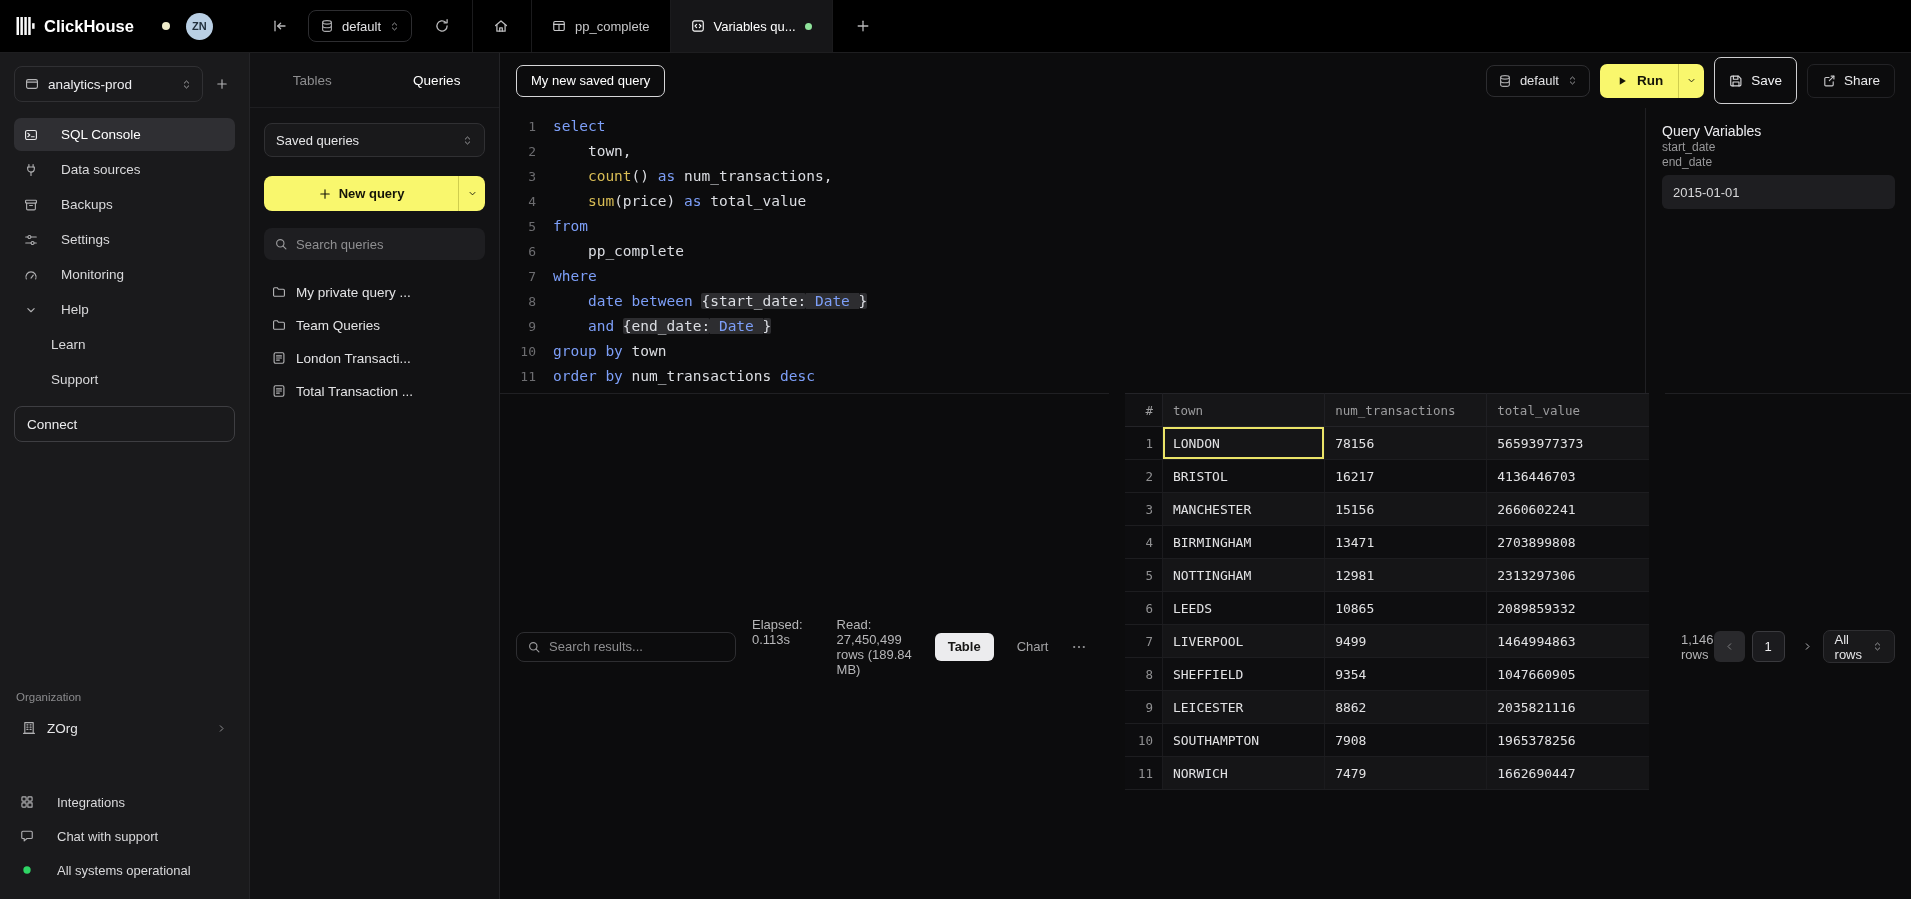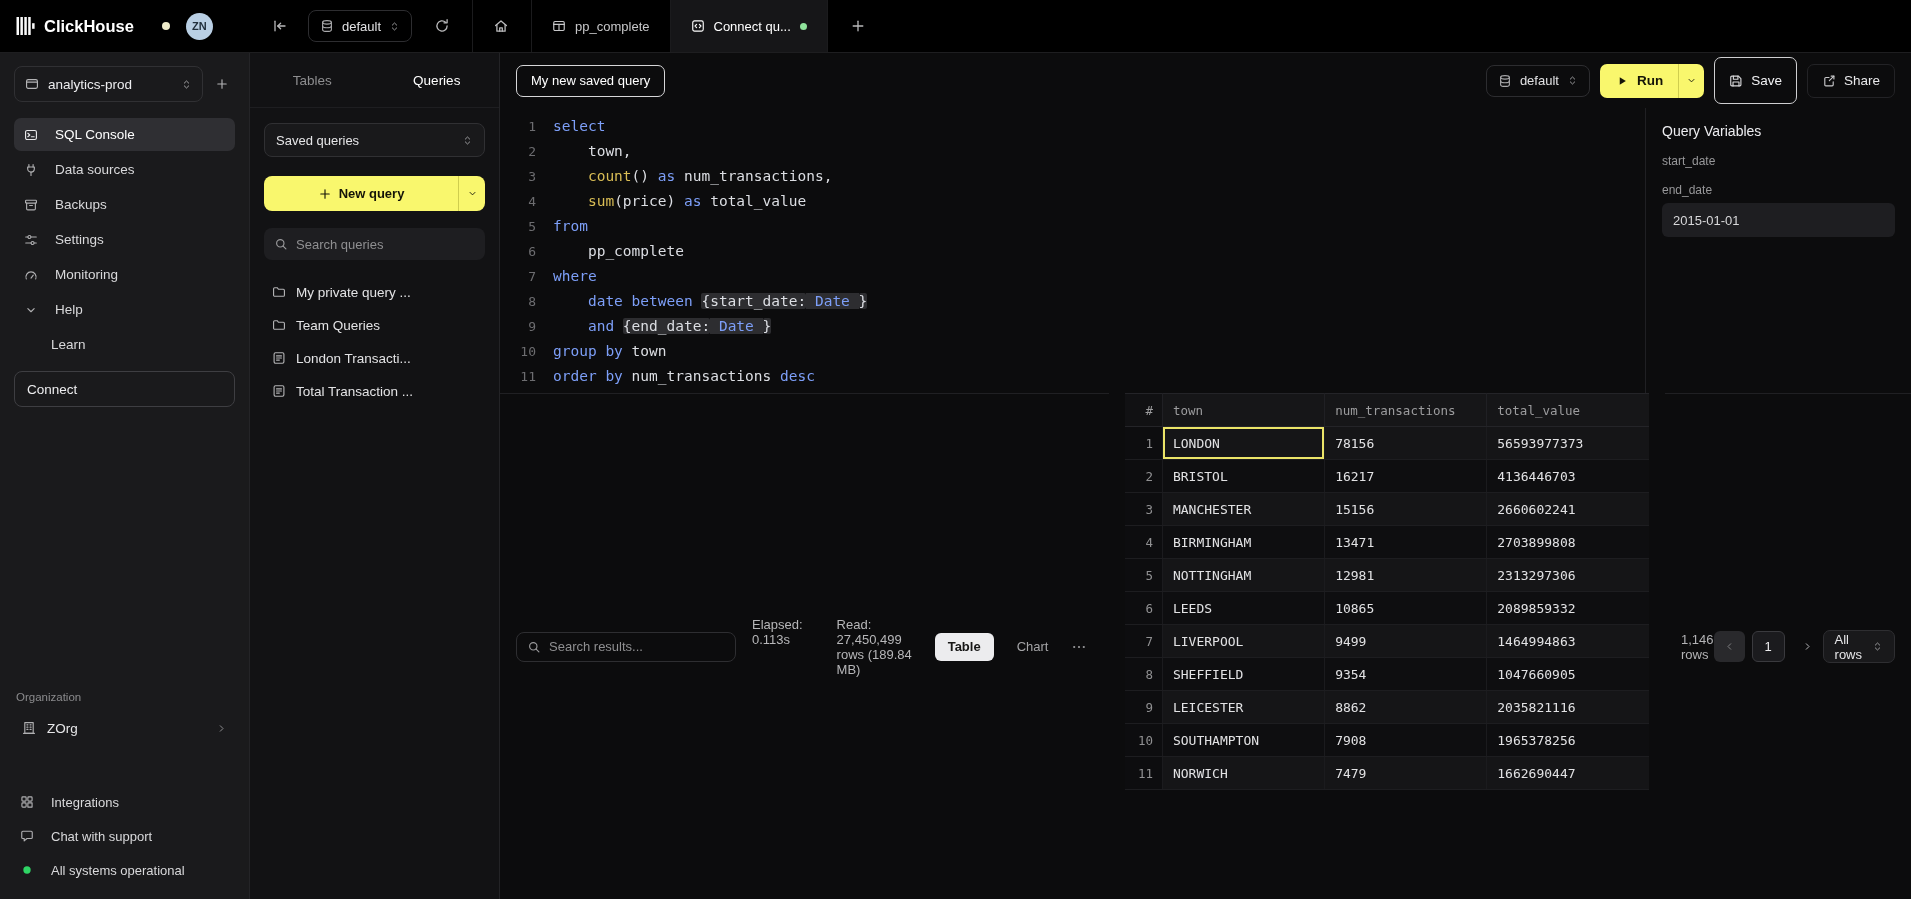--- a/index.html
+++ b/index.html
@@ -35,21 +35,21 @@
 .bodyrow{flex:1;display:flex;min-height:0}
 
 
 .sidebar{flex:0 0 250px;background:#1a1a1c;border-right:1px solid #242427;display:flex;flex-direction:column;padding:13px 14px 14px}
 .ws-row{display:flex;gap:6px;align-items:center}
 .ws{flex:1;display:flex;align-items:center;gap:9px;height:36px;padding:0 10px;border:1px solid #303033;border-radius:8px;font-size:13.5px;color:#ededef}
 .ws .ic{color:#b4b4b6}
 .ws .updown{margin-left:auto}
 .ws-plus{width:26px;height:30px;color:#b4b4b6;display:flex;align-items:center;justify-content:center}
 .nav{margin-top:16px;display:flex;flex-direction:column;gap:2px}
-.nav-item{display:flex;align-items:center;gap:17px;height:33px;padding:0 10px;border-radius:7px;font-size:13.5px;color:#d9d9db;cursor:pointer;white-space:nowrap;overflow:hidden}
+.nav-item{display:flex;align-items:center;gap:23px;height:33px;padding:0 10px;border-radius:7px;font-size:13.5px;color:#d9d9db;cursor:pointer;white-space:nowrap;overflow:hidden}
 .nav-item .ic{color:#b0b0b2}
 .nav-item.active{background:#2f2f33;color:#fff}
 .nav-item.active .ic{color:#e8e8ea}
 .nav-item.indent{padding-left:37px}
 .connect{margin-top:10px;height:36px;border:1px solid #3e3e42;border-radius:8px;display:flex;align-items:center;padding:12px 12px;font-size:13.5px;color:#ededef}
 .spacer{flex:1}
 .org-label{font-size:11.5px;color:#8b8b8d;margin:0 0 8px 2px}
 .org-item{display:flex;align-items:center;gap:11px;height:34px;padding:0 8px;border-radius:7px;font-size:13.5px;color:#e6e6e8}
 .org-item .ic{color:#b0b0b2}
 .org-item .chev{margin-left:auto;color:#9a9a9c}
@@ -95,21 +95,21 @@
 .ln{width:30px;text-align:right;color:#6d6d70;font-size:13px;flex:none}
 .code{padding-left:17px;font-size:14.5px}
 .code,.code span{white-space:pre}
 .tok-kw{color:#7d9ff8}
 .tok-fn{color:#d9bd55}
 .tok-pl{color:#dcdee3}
 .tok-pm{background:#2d2d30;color:#dcdee3;border-radius:2px}
 .tok-pmk{background:#2d2d30;color:#7d9ff8}
 .vars{flex:0 0 266px;border-left:1px solid #202023;padding:15px 16px}
 .vars-title{font-size:14px;color:#ededf0}
-.var-label{display:block;font-size:12px;color:#98989a;margin-top:15px}
+.var-label{display:block;font-size:12px;color:#98989a;margin-top:1px}
 .var-input{display:block;width:100%;height:34px;margin-top:6px;background:#1e1e21;border-radius:6px;color:#d8d8da;font-size:13px;padding:0 11px}
 
 
 .results{flex:1;display:flex;flex-direction:row;min-height:0}
 .res-toolbar{flex:0 0 46px;border-top:1px solid #202023;display:flex;align-items:center;padding:0 16px;gap:16px}
 .res-search{display:flex;align-items:center;gap:8px;width:237px;height:30px;padding:0 10px;border:1px solid #2e2e31;border-radius:8px;color:#9a9a9c}
 .res-search input{flex:1;background:transparent;color:#d9d9db;font-size:13px;min-width:0}
 .res-search input::placeholder{color:#8f8f91}
 .res-stats{display:flex;gap:34px;font-size:13px;color:#b7b7b9}
 .res-right{margin-left:auto;display:flex;align-items:center;gap:10px}
@@ -207,21 +207,21 @@
         <span>pp_complete</span>
       </div>
       <div class="tbtab active">
         <span class="ic ic-sm">
             <svg viewBox="0 0 16 16" fill="none" stroke="currentColor" stroke-width="1.3" stroke-linecap="round" stroke-linejoin="round">
               <rect x="2" y="2.2" width="12" height="11.6" rx="2"></rect>
               <path d="M6.4 6.2L4.6 8l1.8 1.8"></path>
               <path d="M9.6 6.2L11.4 8l-1.8 1.8"></path>
             </svg>
           </span>
-        <span>Connect qu...</span>
+        <span>Variables qu...</span>
         <span class="unsaved-dot"></span>
       </div>
       <span class="ic tbicon">
           <svg viewBox="0 0 16 16" fill="none" stroke="currentColor" stroke-width="1.3" stroke-linecap="round" stroke-linejoin="round">
             <path d="M8 3.2v9.6"></path>
             <path d="M3.2 8h9.6"></path>
           </svg>
         </span>
     </div>
   </header>
@@ -308,20 +308,23 @@
           <div class="nav-item">
             <span class="ic ic-sm">
               <svg viewBox="0 0 16 16" fill="none" stroke="currentColor" stroke-width="1.3" stroke-linecap="round" stroke-linejoin="round">
                 <path d="M4.4 6.4L8 10l3.6-3.6"></path>
               </svg>
             </span>
             <span>Help</span>
           </div>
           <div class="nav-item indent">
             <span>Learn</span>
+          </div>
+          <div class="nav-item indent">
+            <span>Support</span>
           </div>
         </nav>
       <button class="connect">Connect</button>
       <div class="spacer"></div>
       <div class="org-label">Organization</div>
       <div class="org-item">
         <span class="ic ic-sm">
             <svg viewBox="0 0 16 16" fill="none" stroke="currentColor" stroke-width="1.3" stroke-linecap="round" stroke-linejoin="round">
               <rect x="3.2" y="1.8" width="9.6" height="12.4"></rect>
               <path d="M1.8 14.2h12.4"></path>

